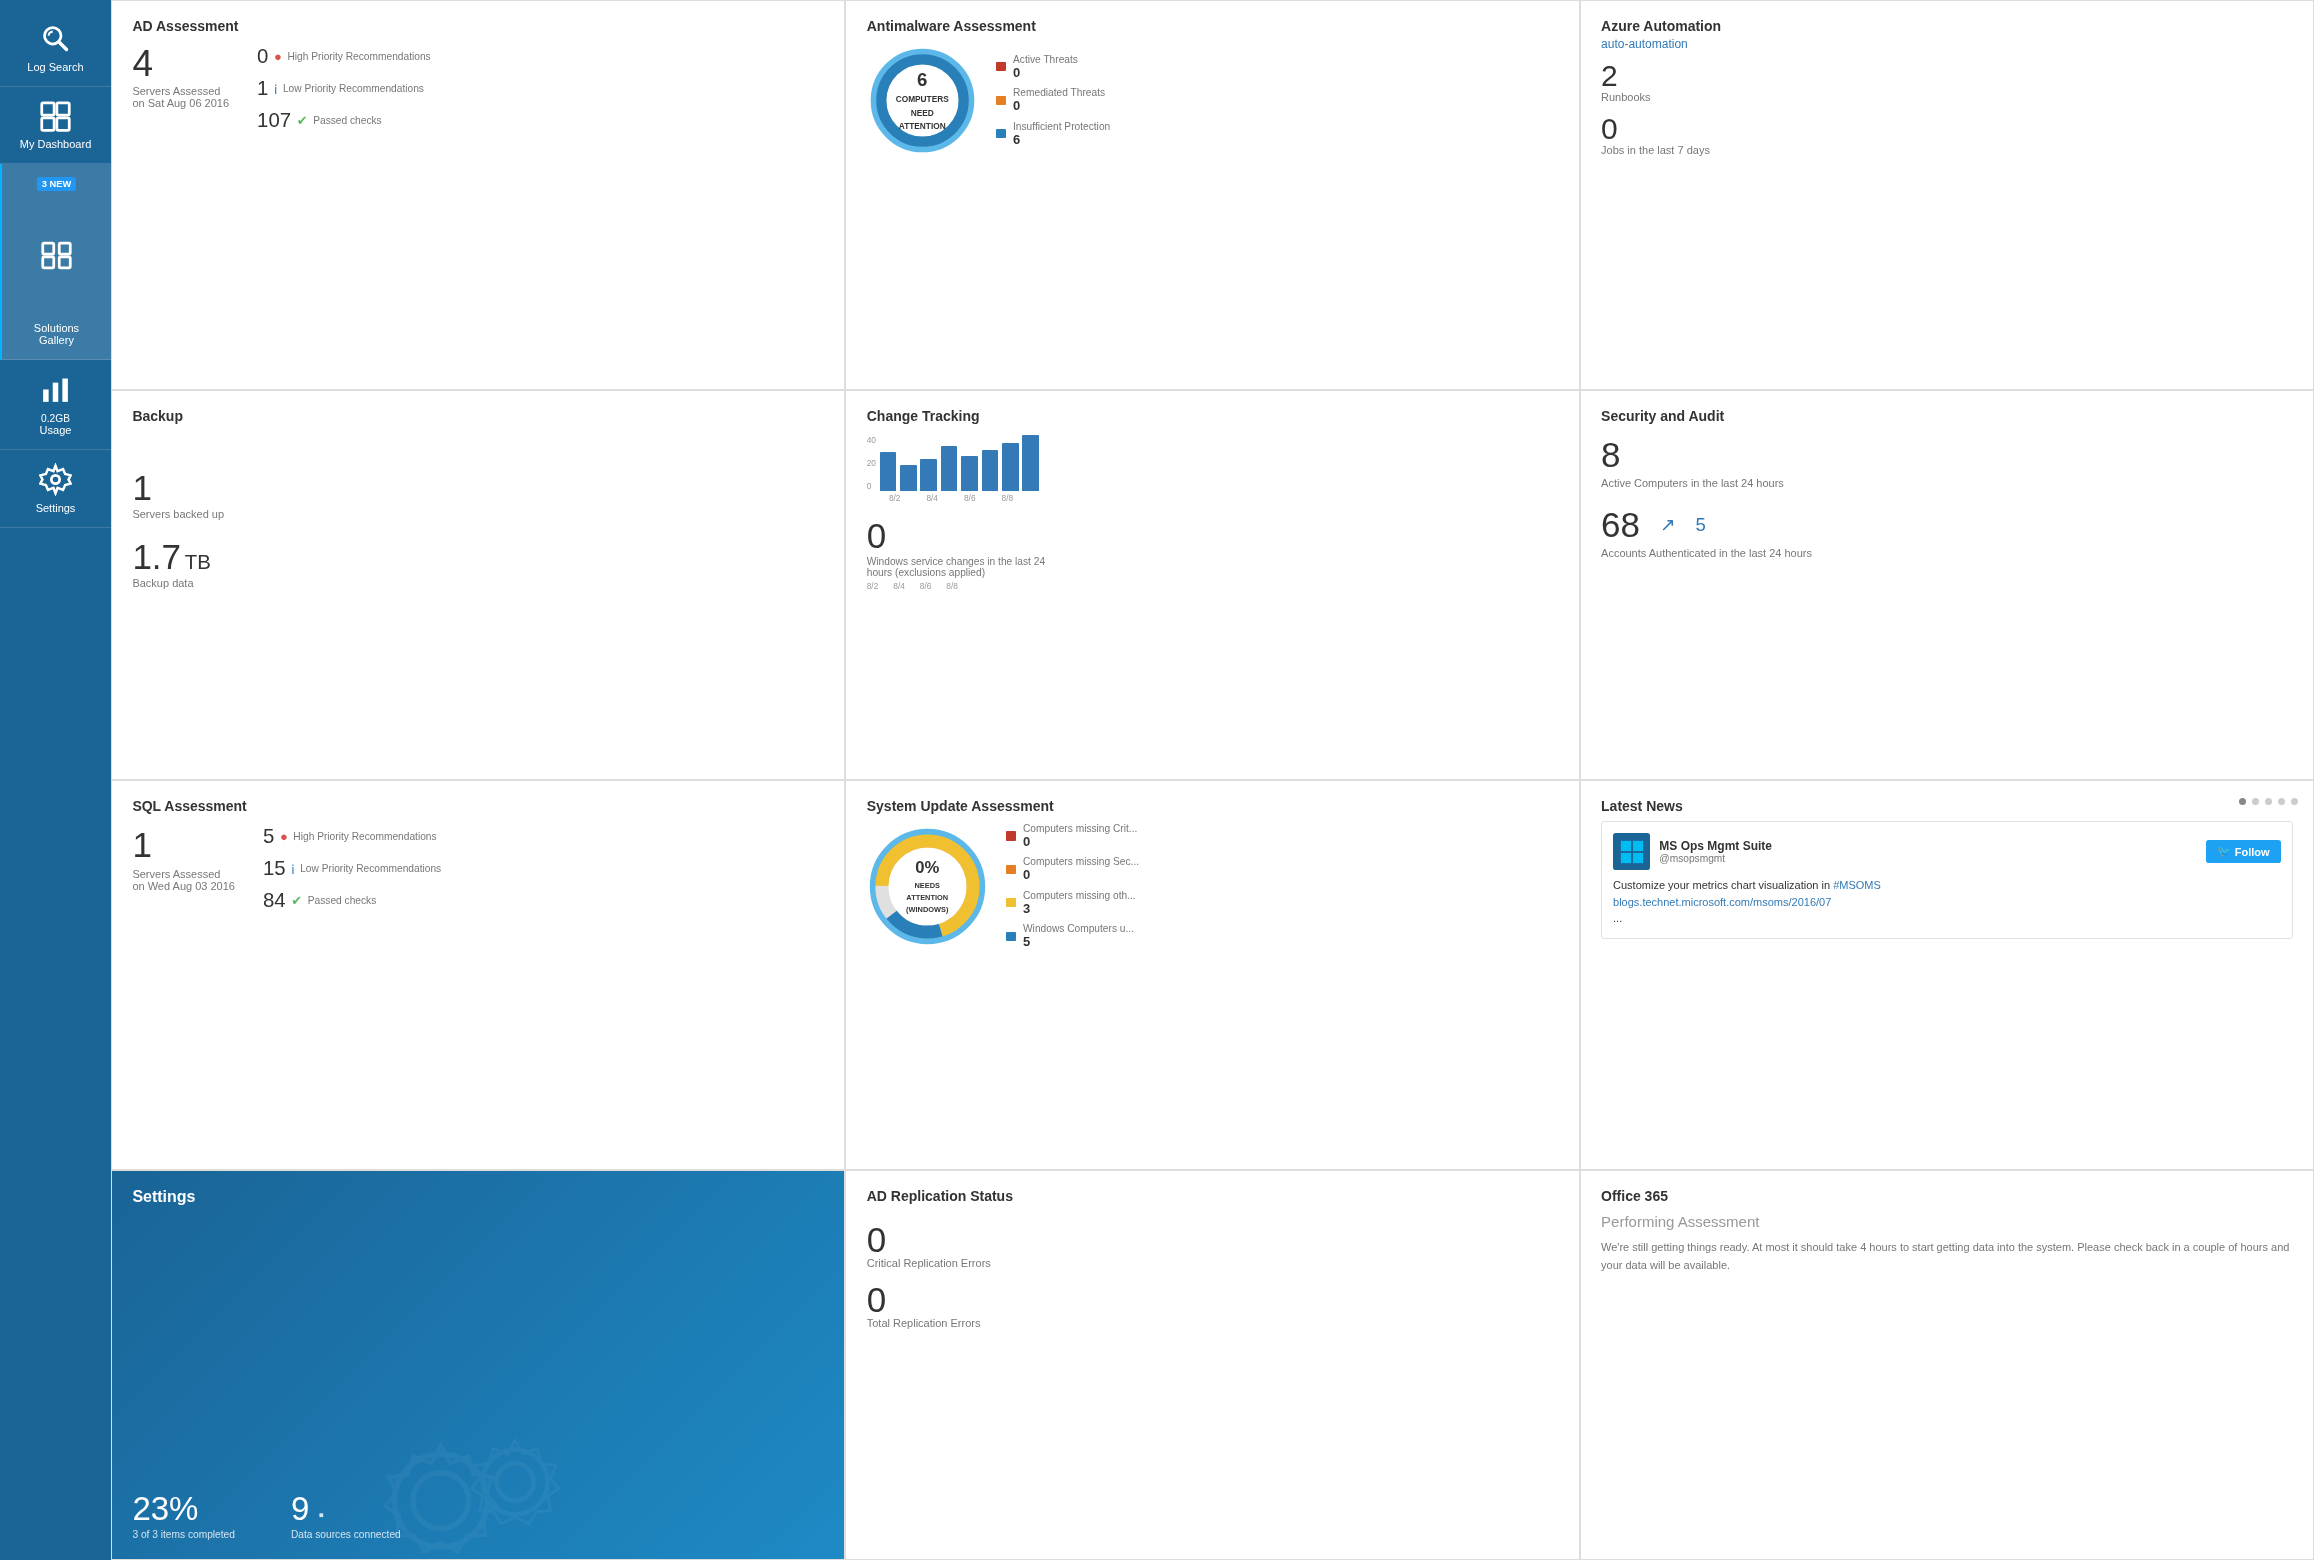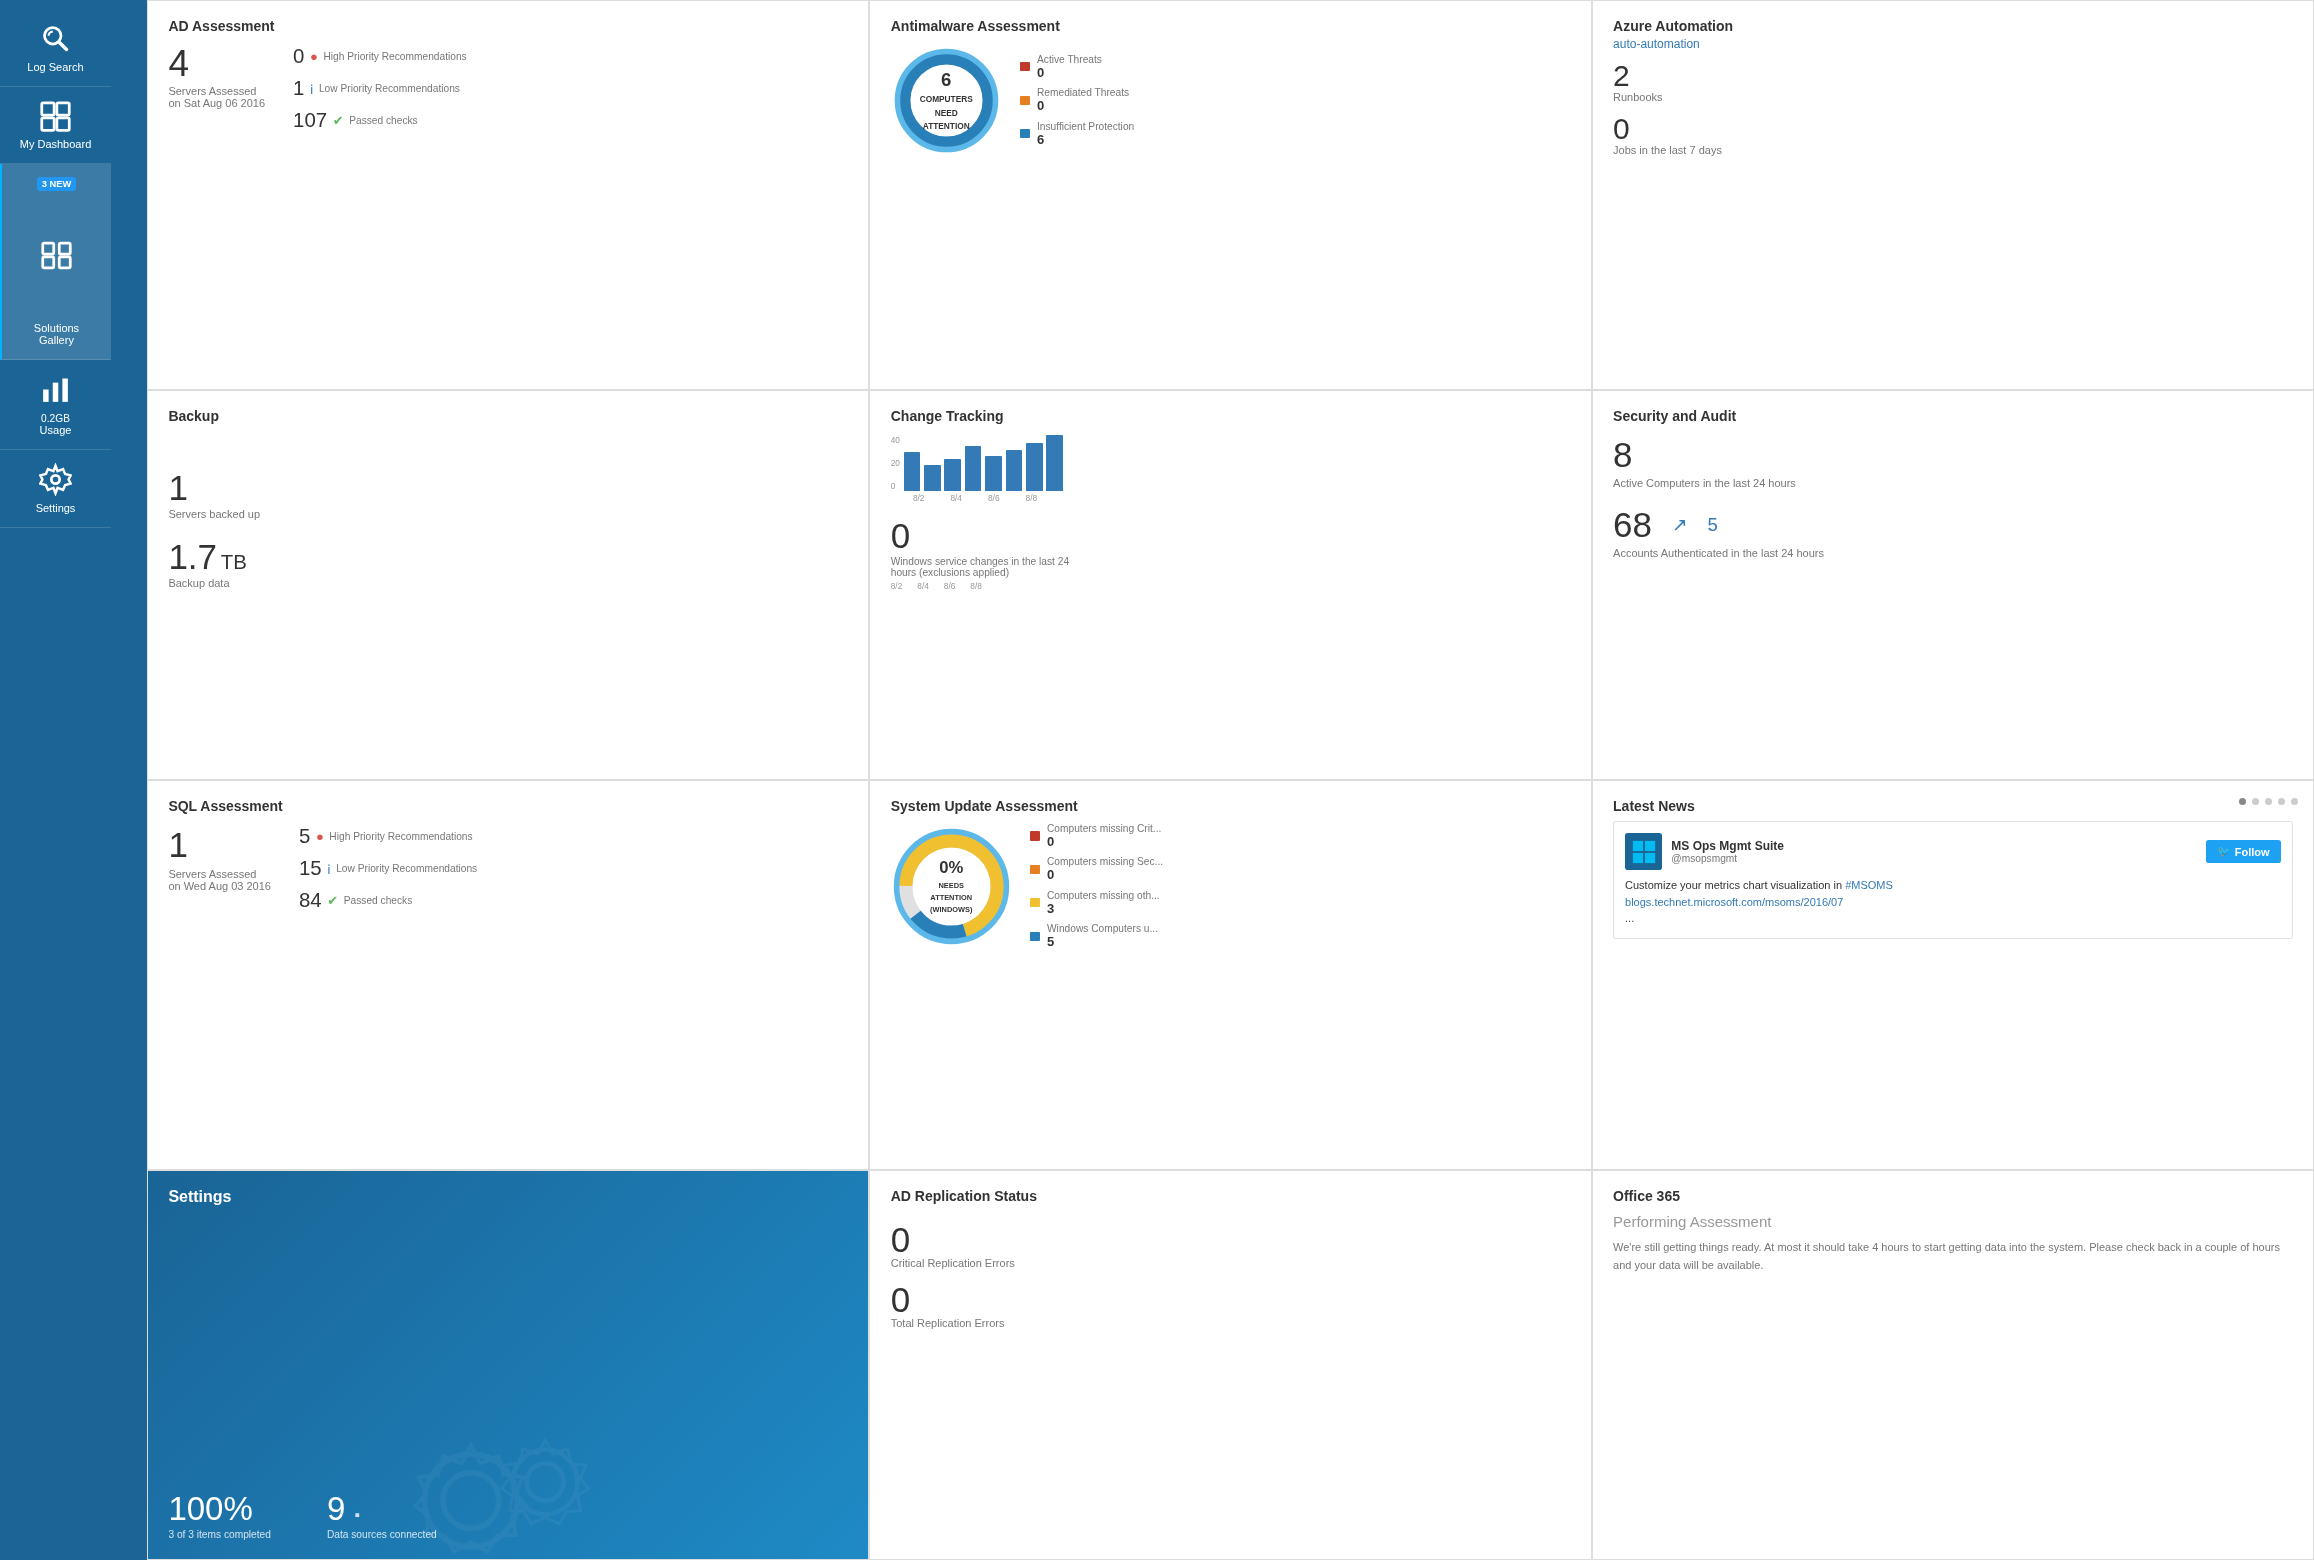--- a/index.html
+++ b/index.html
@@ -50,21 +50,20 @@
 
     
     .main-content {
       flex: 1;
       background: #f0f0f0;
       display: grid;
       grid-template-columns: 1fr 1fr 1fr;
       grid-template-rows: 1fr 1fr 1fr 1fr;
       gap: 0;
       overflow: hidden;
-      margin-left: 36px;
     }
 
     .tile {
       background: white;
       border: 0.9px solid #ddd;
       padding: 16.7px 20.4px;
       overflow: hidden;
       position: relative;
     }
     .tile-title {
@@ -581,21 +580,21 @@
           <circle cx="180" cy="100" r="35" fill="none" stroke="white" stroke-width="5"></circle>
           <circle cx="180" cy="100" r="20" fill="none" stroke="white" stroke-width="5"></circle>
           <path d="M180 55 L188 70 L204 64 L208 80 L224 82 L218 96 L227 107 L215 115 L218 131 L203 132 L195 145 L180 138 L165 145 L157 132 L142 131 L145 115 L133 107 L142 96 L136 82 L152 80 L156 64 L172 70 Z" fill="none" stroke="white" stroke-width="3"></path>
         </g>
       </svg>
     </div>
 
     <div class="settings-stats">
       <div>
         <div class="settings-stat-value">
-          <span>100%</span>
+          <span>23%</span>
         </div>
         <div class="settings-stat-label">3 of 3 items completed</div>
       </div>
       <div style="margin-left:28px;">
         <div class="settings-stat-value">
           <span>9</span>
           <span class="settings-stat-icon"> ▪</span>
         </div>
         <div class="settings-stat-label">Data sources connected</div>
       </div>

